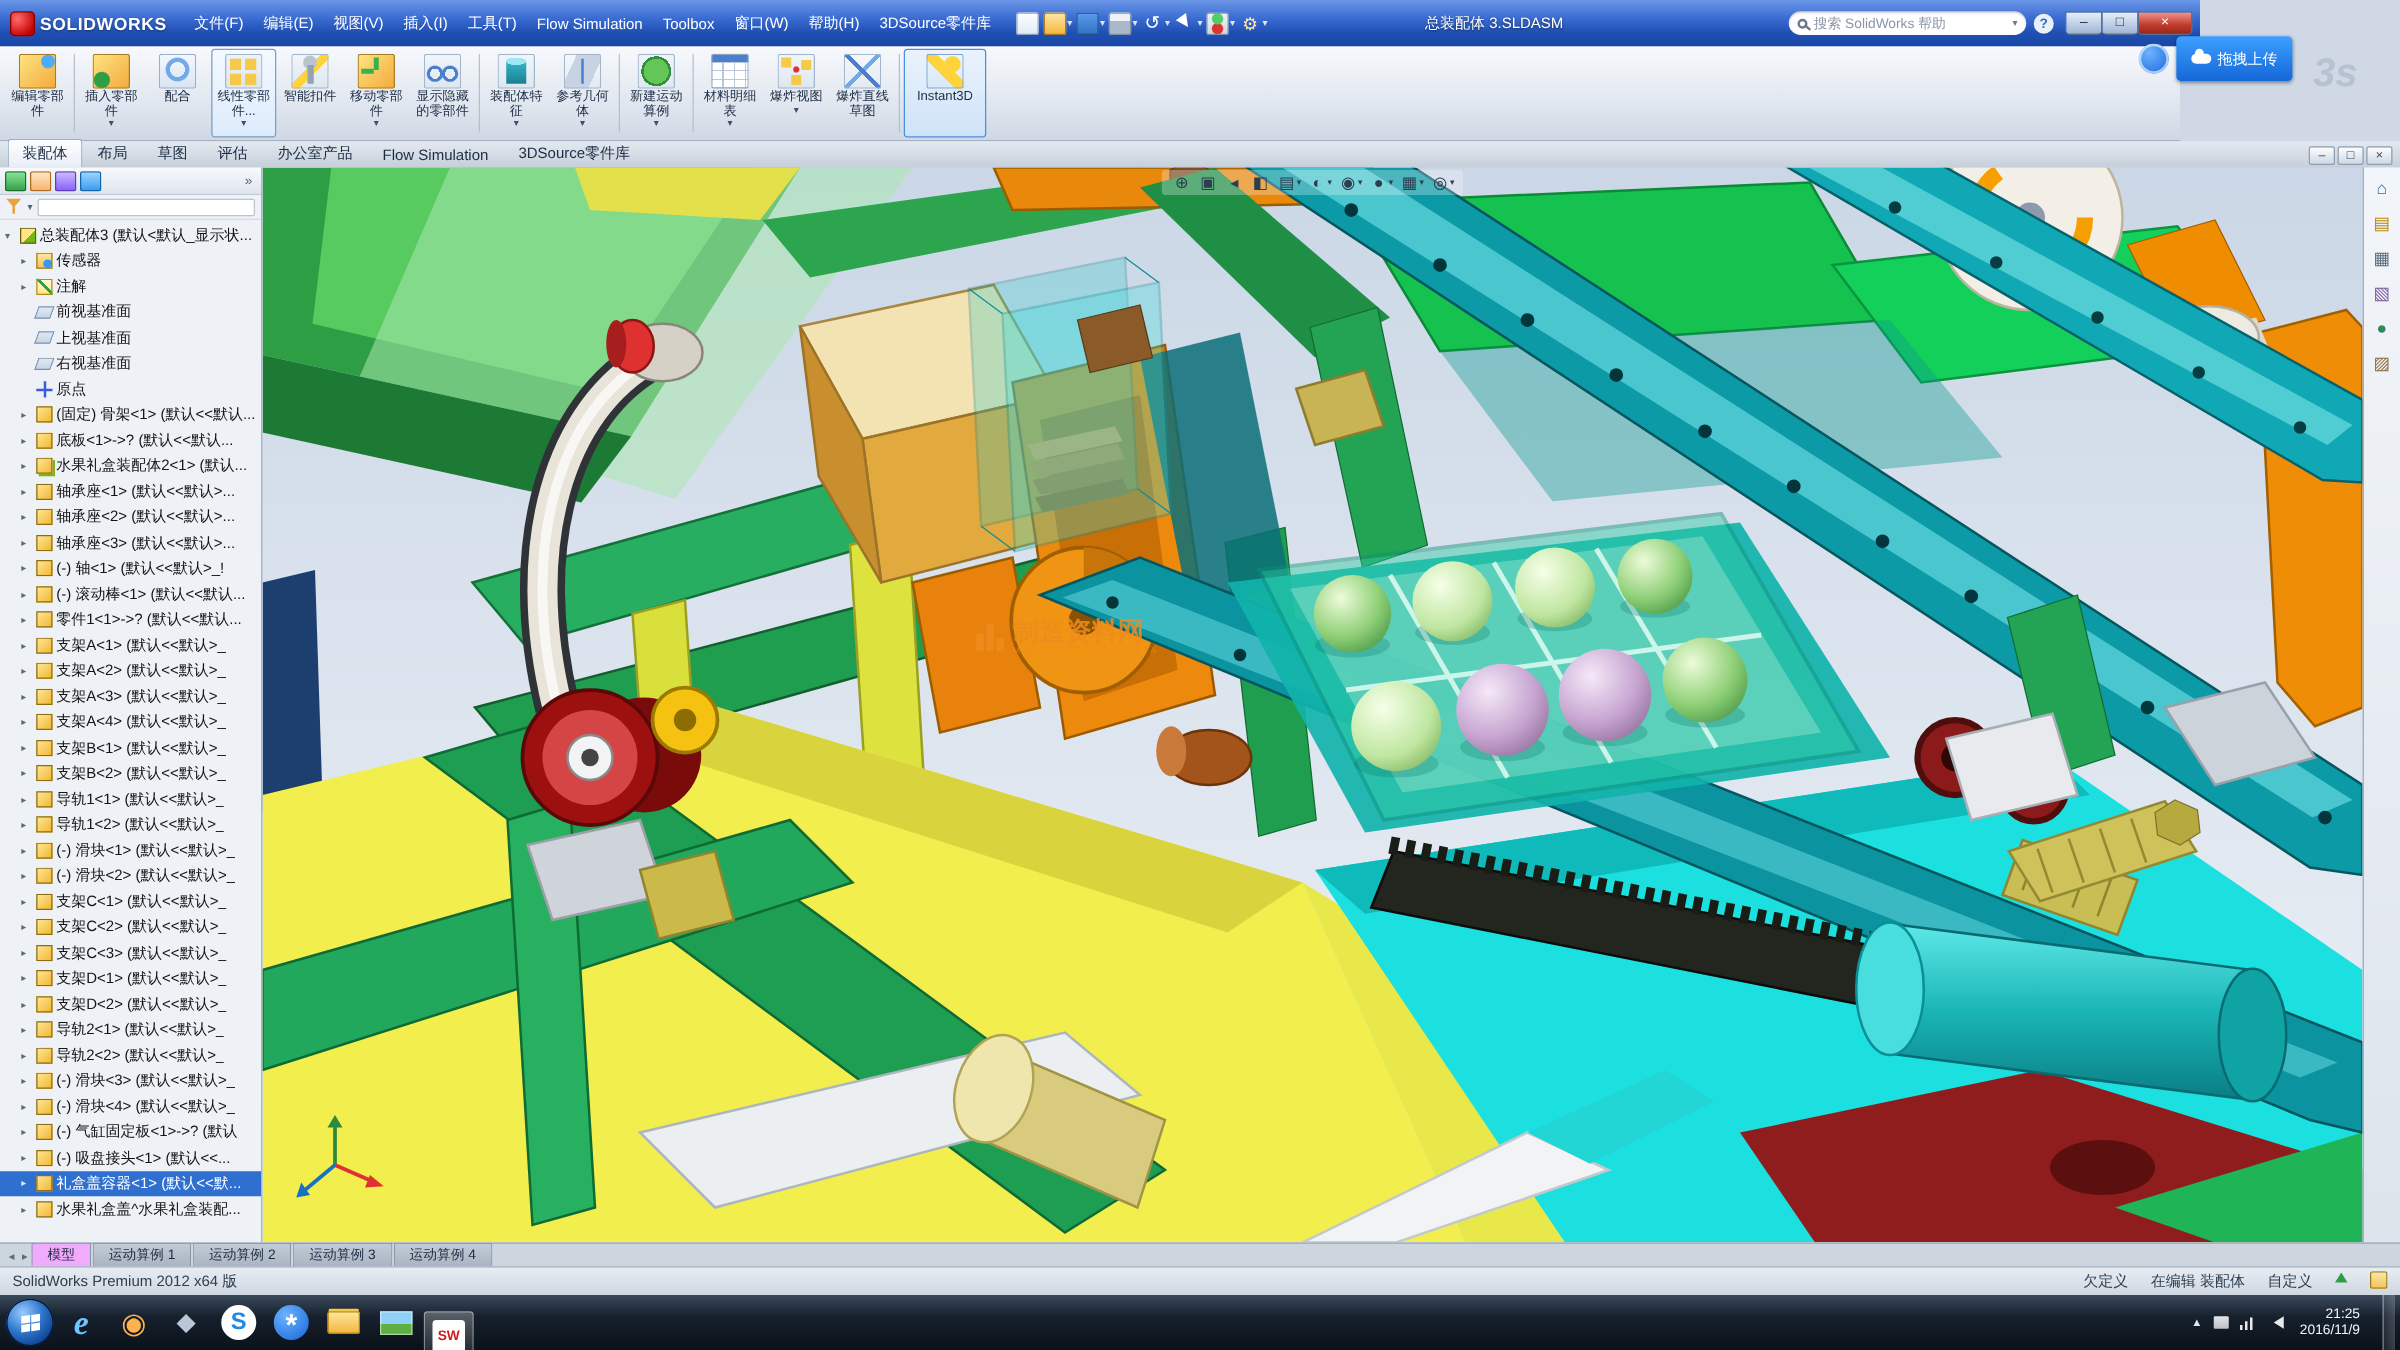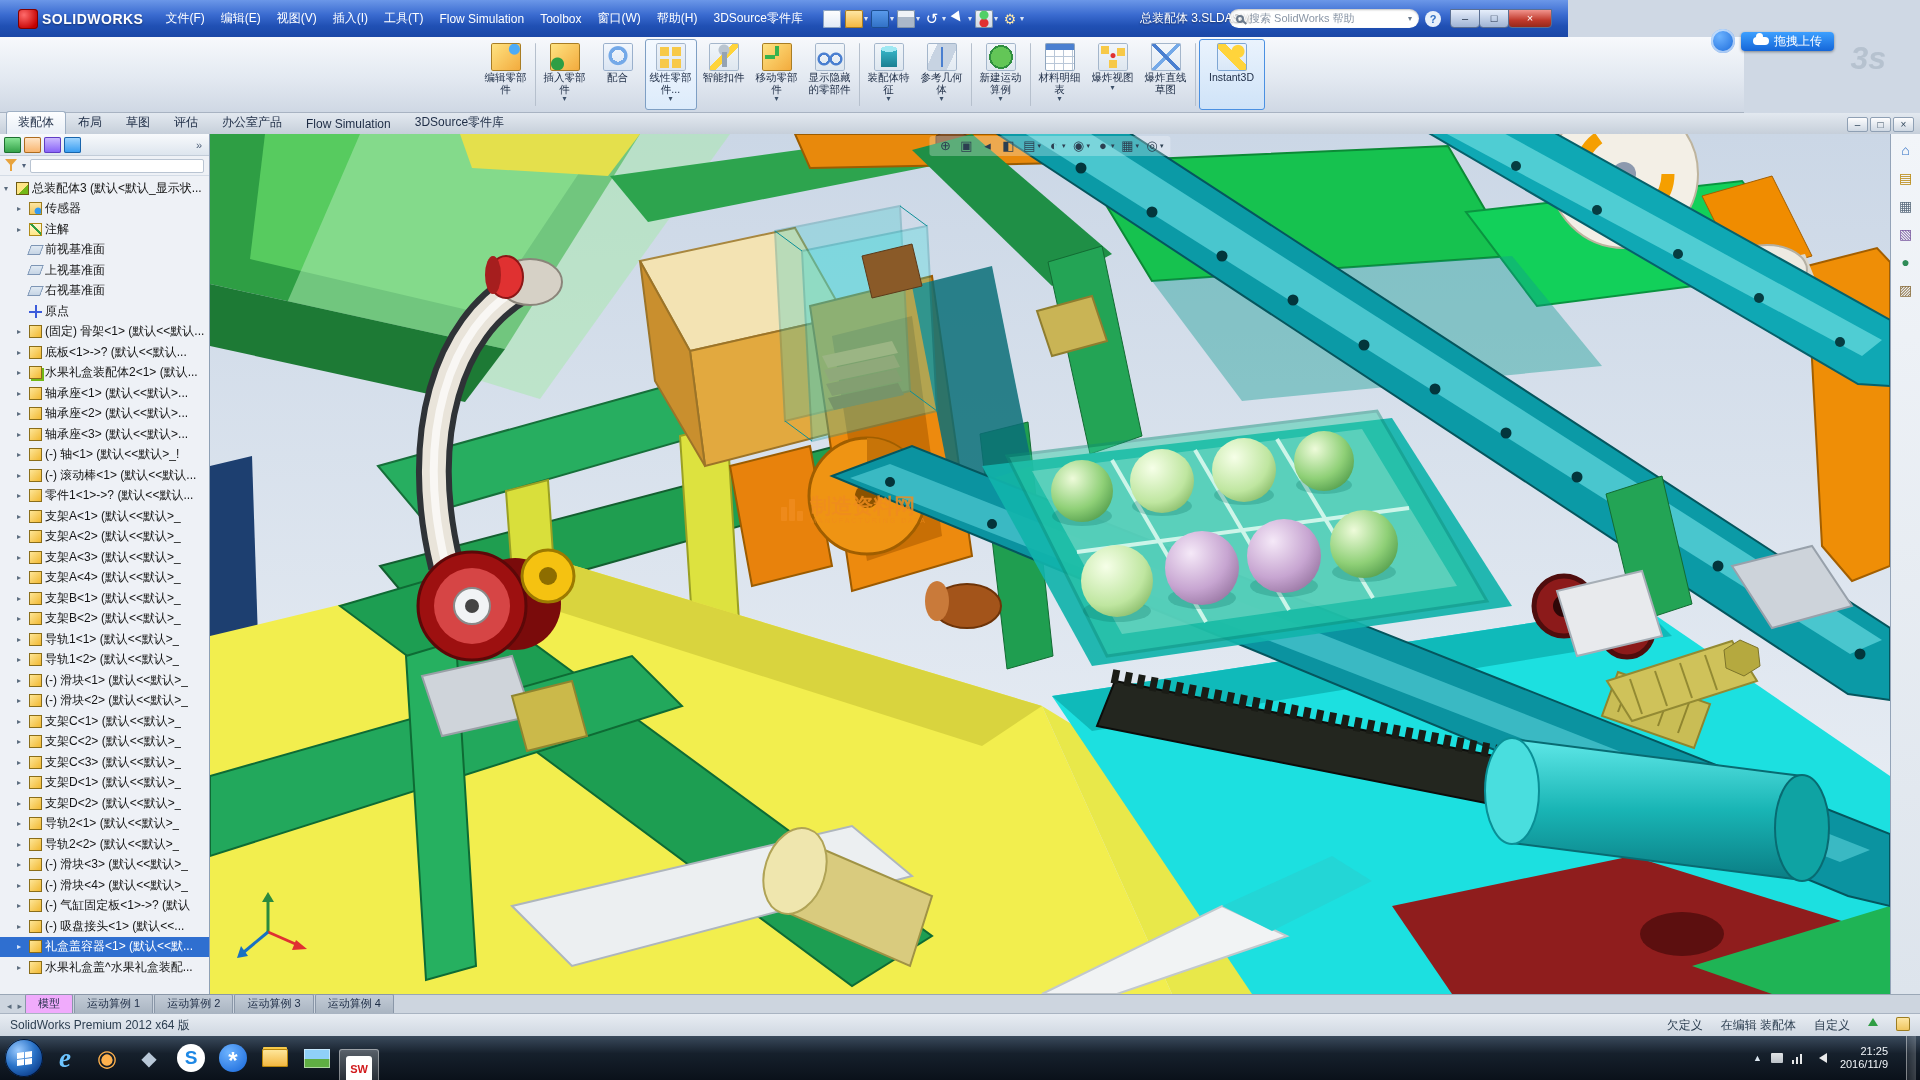--- a/index.html
+++ b/index.html
@@ -1,22 +1,22 @@
 <!DOCTYPE html>
 <html><head>
 <meta charset="utf-8">
 <style>
   html,body{margin:0;padding:0;background:#222;}
   *{box-sizing:border-box;font-family:"Liberation Sans","DejaVu Sans",sans-serif;}
   #app{position:relative;width:1920px;height:1080px;overflow:hidden;background:#cfd8e4;}
 
   
-  #titlebar{position:absolute;left:0;top:0;width:1568px;height:37px;
+  #titlebar{position:absolute;left:0;top:0;width:1760px;height:37px;
     background:linear-gradient(180deg,#6b97e8 0%,#3a6bd0 40%,#2050b4 70%,#1a47a6 100%);
-    display:flex;align-items:center;padding:0 16px;color:#fff;z-index:40;}
+    display:flex;align-items:center;padding:0 6px;color:#fff;z-index:40;}
   .sw-mark{width:20px;height:20px;border-radius:4px;margin:0 4px 0 2px;flex:none;
     background:radial-gradient(circle at 30% 30%,#ff6b6b,#c40000 75%);box-shadow:inset 0 0 0 1px #7e0000;}
   .app-name{font-weight:bold;font-size:14px;letter-spacing:.5px;margin-right:14px;text-shadow:0 1px 2px rgba(0,0,0,.4);}
   .menubar{display:flex;align-items:center;}
   .menu-item{font-size:12px;padding:3px 8px;border-radius:2px;white-space:nowrap;cursor:default;}
   .qat{display:flex;align-items:center;gap:3px;margin-left:12px;}
   .qat-btn{display:flex;align-items:center;gap:1px;}
   .qa{width:18px;height:18px;border-radius:2px;flex:none;text-align:center;}
   .qa-new{background:linear-gradient(#ffffff,#dfe9f5);box-shadow:inset 0 0 0 1px #8aa2c0;}
   .qa-open{background:linear-gradient(#ffe9a8,#f2b53c);box-shadow:inset 0 0 0 1px #a87d24;}
@@ -40,29 +40,29 @@
     text-align:center;line-height:16px;}
   .winbtns{display:flex;margin-left:4px;}
   .winbtn{width:30px;height:19px;background:linear-gradient(#e6eefb,#9fb4d4);border:1px solid #5a6f92;
     border-radius:0 0 4px 4px;font-size:11px;line-height:17px;text-align:center;color:#1d2c45;margin-left:-1px;}
   .winbtn.close{width:44px;background:linear-gradient(#f1948d,#c0392b 60%,#96281b);color:#fff;}
 
   
   #upload-overlay{position:absolute;top:29px;right:86px;display:flex;align-items:center;gap:6px;z-index:60;}
   .cloud-orb{width:24px;height:24px;border-radius:50%;background:radial-gradient(circle at 35% 30%,#6db3ff,#1565d8);
     box-shadow:inset 0 0 0 2px rgba(255,255,255,.6);}
-  .upload-btn{height:19px;display:flex;align-items:center;gap:5px;padding:0 12px;border-radius:4px;
+  .upload-btn{height:36px;display:flex;align-items:center;gap:5px;padding:0 12px;border-radius:4px;
     background:linear-gradient(#3da0ff,#1566d8);color:#fff;font-size:12px;box-shadow:0 1px 3px rgba(0,0,0,.4);}
   .cloud-glyph{width:16px;height:8px;background:#fff;border-radius:5px;position:relative;}
   .cloud-glyph::before{content:"";position:absolute;left:3px;top:-4px;width:7px;height:7px;border-radius:50%;background:#fff;}
 
   
   #ribbon{position:absolute;left:0;top:37px;width:1744px;height:76px;
     background:linear-gradient(180deg,#f7f9fc 0%,#e3e9f1 55%,#cfd8e4 100%);
-    border-bottom:1px solid #a8b3c2;display:flex;align-items:stretch;padding:2px 4px;gap:1px;justify-content:center;}
+    border-bottom:1px solid #a8b3c2;display:flex;align-items:stretch;padding:2px 4px;gap:1px;}
   .rbtn{width:52px;display:flex;flex-direction:column;align-items:center;padding-top:3px;border:1px solid transparent;
     border-radius:3px;font-size:10.5px;line-height:11.5px;text-align:center;color:#1d2c45;word-break:break-all;}
   .rbtn.wide{width:66px;}
   .rbtn.hovered{border-color:#7e9fc4;background:linear-gradient(#f4f9ff,#dcebfb);}
   .rbtn.active{border-color:#4a90e2;background:linear-gradient(#eaf3fd,#cfe3f8);}
   .rbtn.sep{width:1px;padding:0;margin:4px 2px;background:#b6c0cd;border:none;}
   .ricon{width:30px;height:28px;border-radius:2px;margin-bottom:1px;flex:none;}
   .rlabel{max-height:36px;overflow:hidden;}
   .rdd{font-size:8px;color:#3d5068;line-height:8px;}
   .ri-edit{background:radial-gradient(circle at 78% 22%,#4dabf7 0 5px,transparent 6px),linear-gradient(135deg,#ffe584,#f2a93b);box-shadow:inset 0 0 0 1px #a87d24;}

